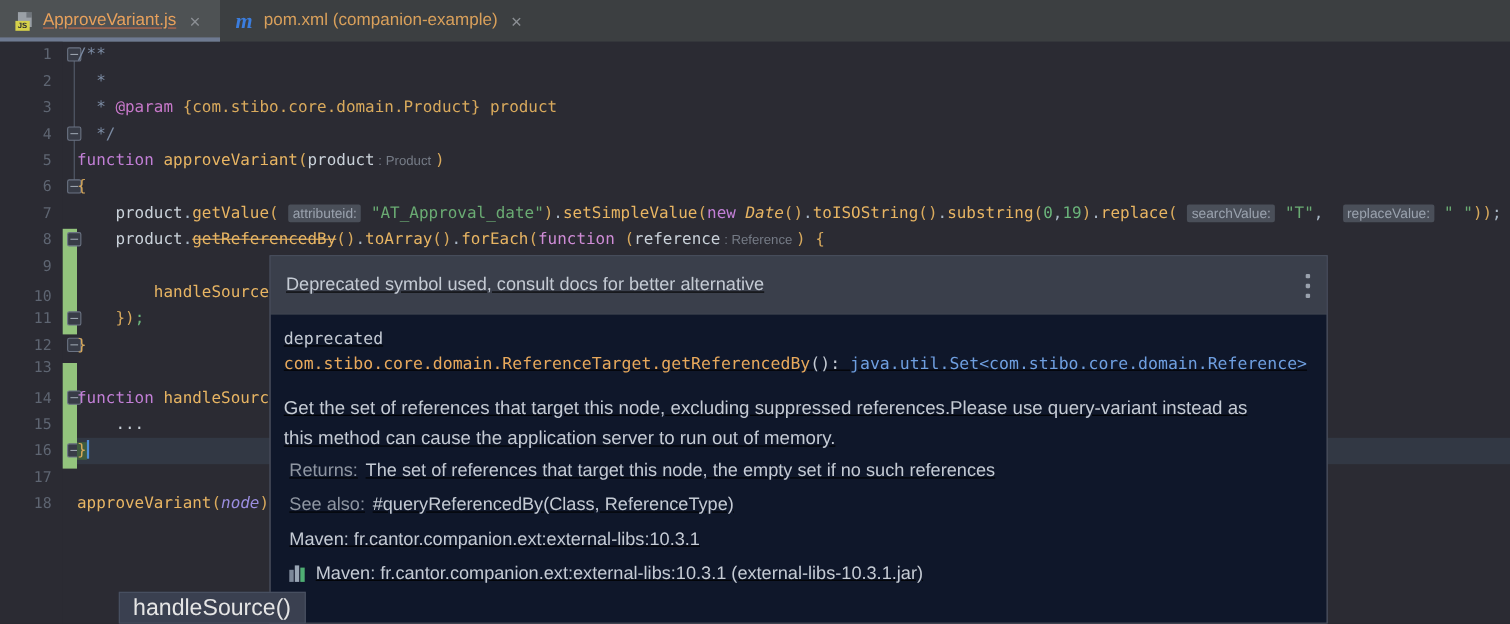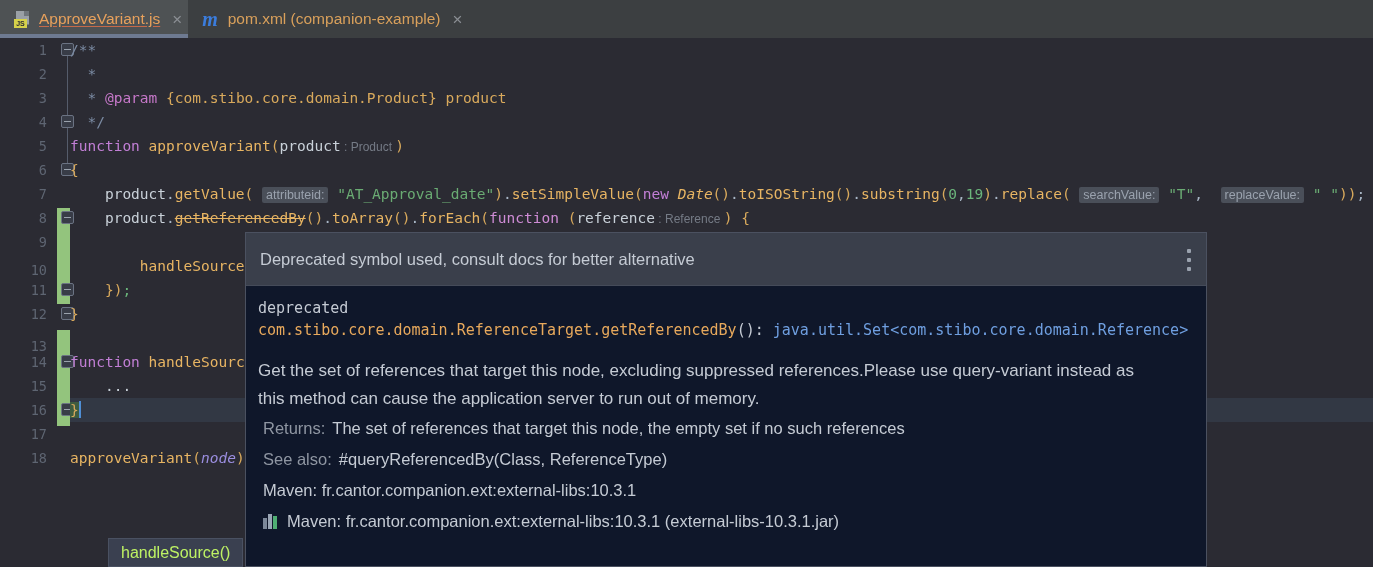--- a/index.html
+++ b/index.html
@@ -13,21 +13,21 @@
 
   
   .tabbar {
     position: absolute; top: 0; left: 0;
     width: 1373px; height: 38px;
     background: #3c3f41;
     display: flex; align-items: stretch;
   }
   .tab {
     display: flex; align-items: center;
-    padding: 0 4px 0 14px;
+    padding: 0 16px 0 14px;
     gap: 8px;
     position: relative;
     font-size: 15.5px;
   }
   .tab.active { background: #4e5254; }
   .tab.active::after {
     content: ""; position: absolute;
     left: 0; right: 0; bottom: 0; height: 4px;
     background: #6e7a91;
   }
@@ -153,20 +153,21 @@
   }
 
   
   .popup {
     position: absolute;
     left: 245px; top: 232px;
     width: 962px; height: 335px;
     background: #3a3f4b;
     border: 1px solid #4b5160;
     overflow: hidden;
+    text-decoration: underline;
   }
   .popup-header {
     position: relative;
     height: 52px;
     background: #3a3f4b;
     display: flex; align-items: center;
     padding: 0 14px;
   }
   .popup-title {
     color: #c5cbd4; font-size: 16.5px;
@@ -236,21 +237,21 @@
   .param-tip {
     position: absolute;
     left: 108px; top: 538px;
     height: 29px;
     background: #3a4050;
     border: 1px solid #4a5162;
     display: flex; align-items: center;
     padding: 0 12px;
   }
   .param-tip span {
-    color: #bef264; font-size: 16px;
+    color: #e5e5e5; font-size: 21px;
     font-family: "Liberation Sans", sans-serif;
   }
 </style>
 </head>
 <body>
 
 <div class="tabbar">
 
   <div class="tab active">
     <span class="icon-js">
@@ -280,21 +281,21 @@
     <div class="lnum" style="top:52px">3</div>
     <div class="lnum" style="top:76px">4</div>
     <div class="lnum" style="top:100px">5</div>
     <div class="lnum" style="top:124px">6</div>
     <div class="lnum" style="top:148px">7</div>
     <div class="lnum" style="top:172px">8</div>
     <div class="lnum" style="top:196px">9</div>
     <div class="lnum" style="top:224px">10</div>
     <div class="lnum" style="top:244px">11</div>
     <div class="lnum" style="top:268px">12</div>
-    <div class="lnum" style="top:300px">13</div>
+    <div class="lnum" style="top:288px">13</div>
     <div class="lnum" style="top:316px">14</div>
     <div class="lnum" style="top:340px">15</div>
     <div class="lnum" style="top:364px">16</div>
     <div class="lnum" style="top:388px">17</div>
     <div class="lnum" style="top:412px">18</div>
   </div>
 
   <div class="changebar" style="top:170px; height:96px;"></div>
   <div class="changebar" style="top:292px; height:96px;"></div>
 

